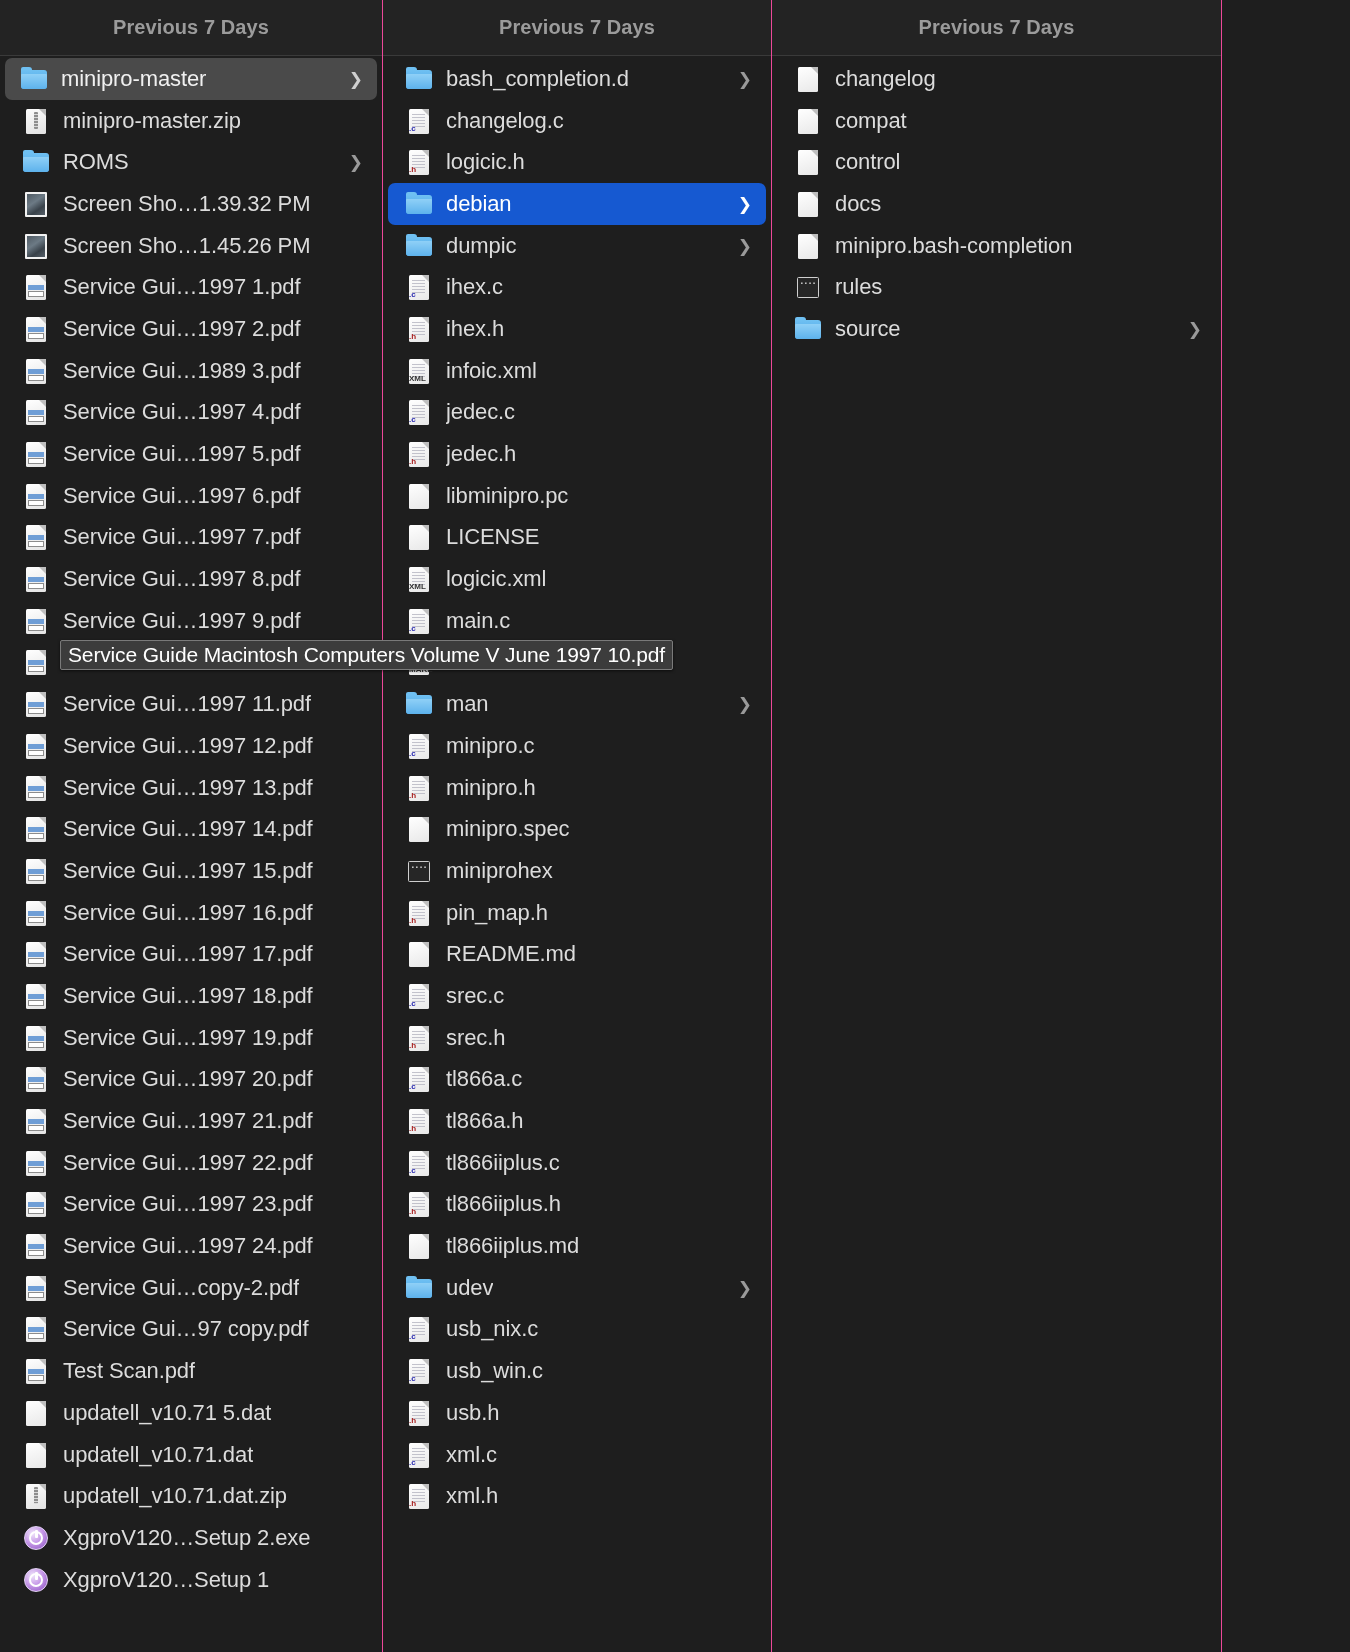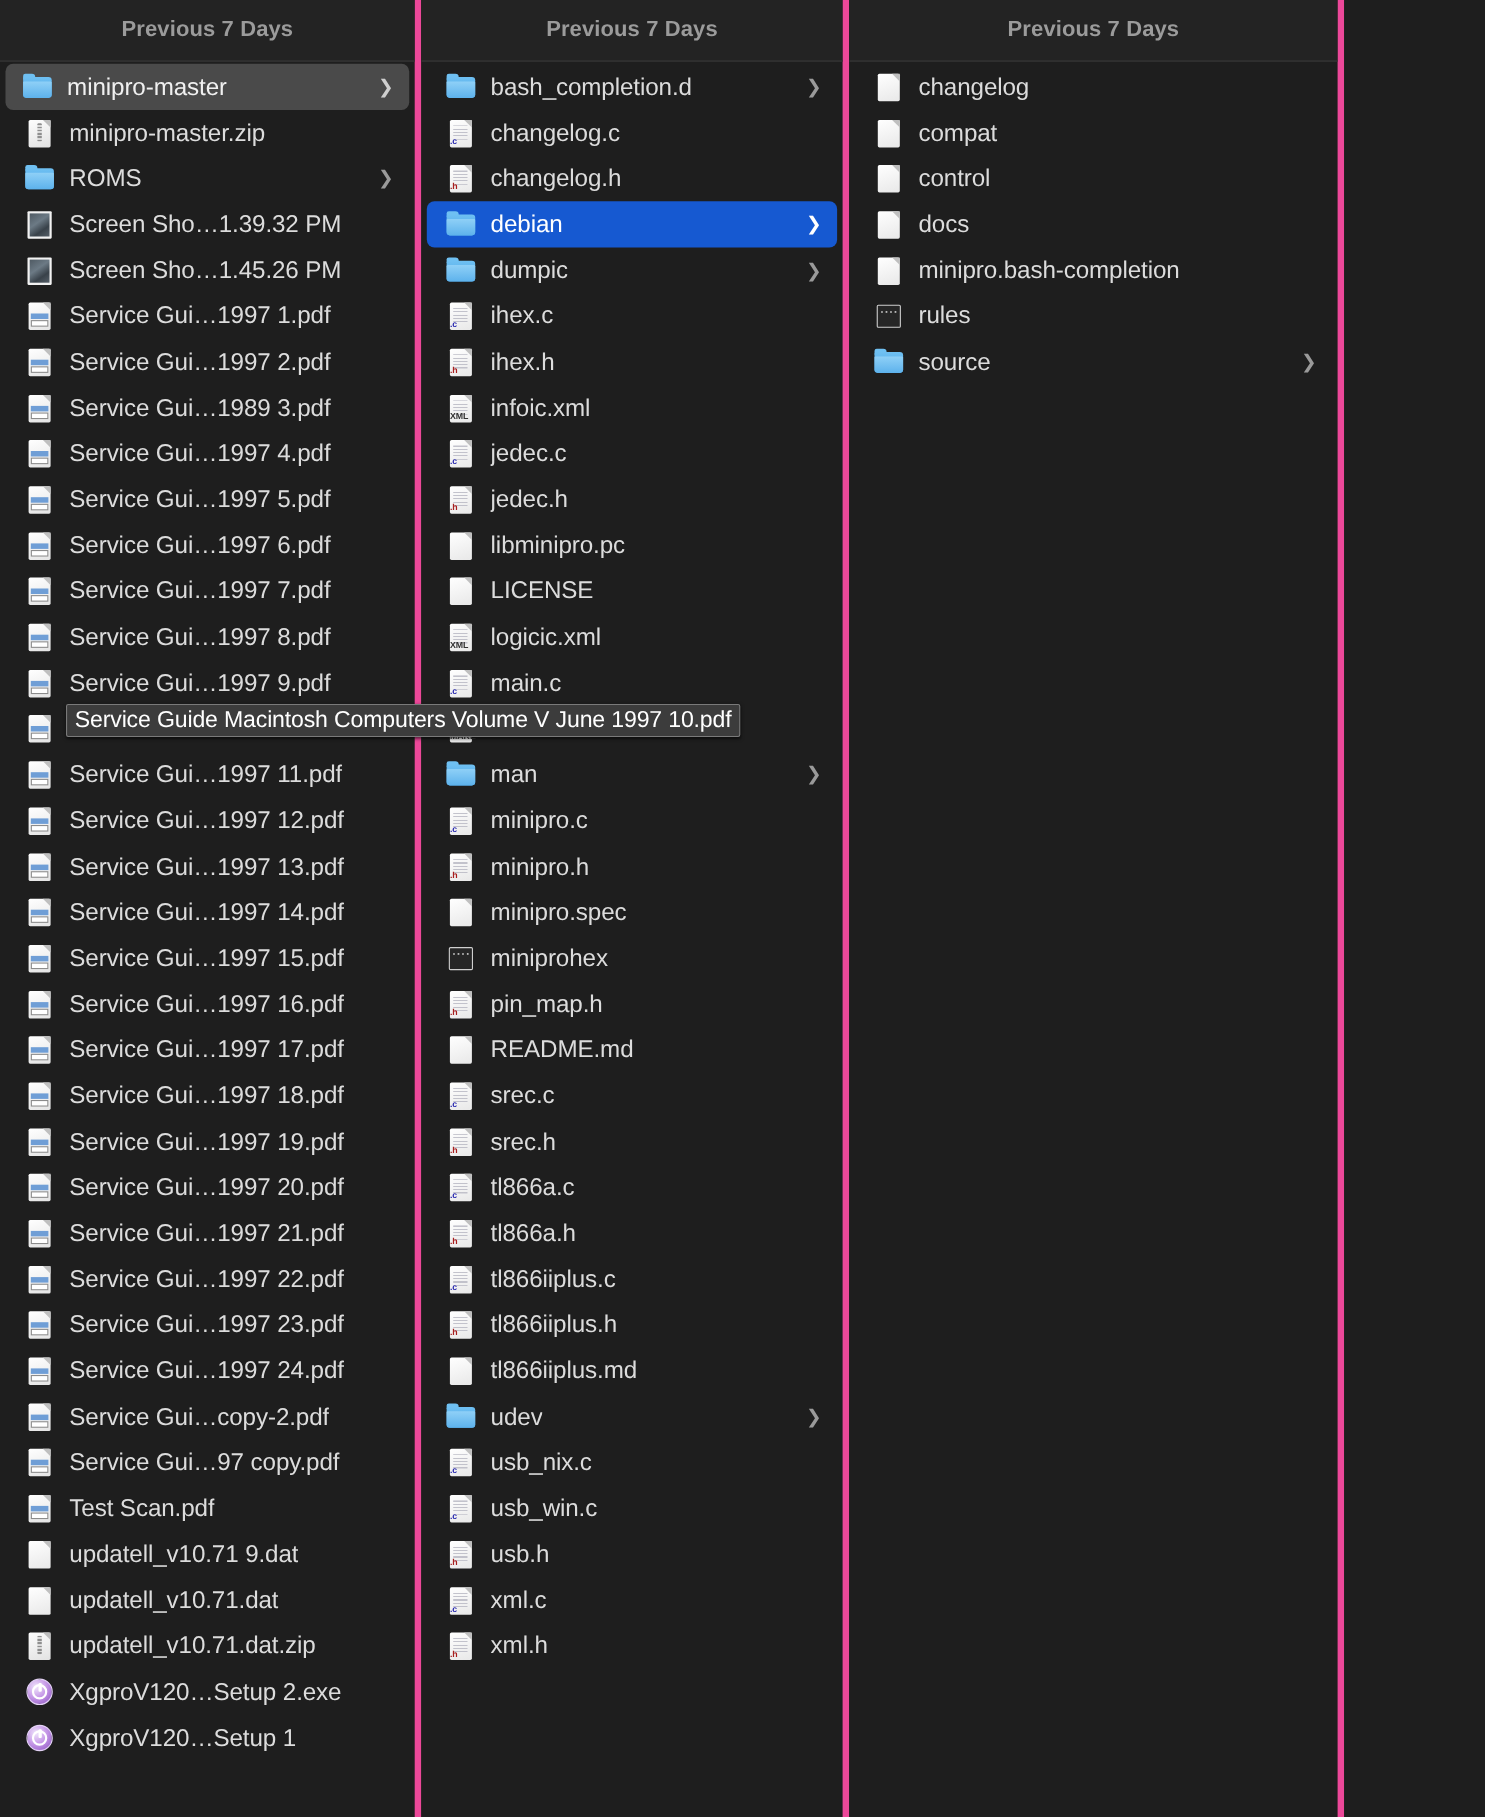--- a/index.html
+++ b/index.html
@@ -16,21 +16,21 @@
     height: 1652px;
     background: #1e1e1e;
     display: flex;
   }
 
   
   .column {
     position: relative;
     height: 1652px;
     background: #1e1e1e;
-    border-right: 6px solid #ec4899;
+    border-right: 1px solid #ec4899;
     flex: 0 0 auto;
     overflow: hidden;
   }
   .col-1 { width: 383px; }
   .col-2 { width: 389px; }
   .col-3 { width: 450px; }
   .col-4 { width: 128px; border-right: none; }
 
   .col-header {
     height: 56px;
@@ -542,21 +542,21 @@
             <span class="p-bar2"></span>
             <span class="p-fold"></span>
           </span>
           <span class="label">Test Scan.pdf</span>
         </div>
         <div class="row">
           <span class="ic ic-doc plain">
             <span class="d-page"></span>
             <span class="d-fold"></span>
           </span>
-          <span class="label">updatell_v10.71 9.dat</span>
+          <span class="label">updatell_v10.71 5.dat</span>
         </div>
         <div class="row">
           <span class="ic ic-doc plain">
             <span class="d-page"></span>
             <span class="d-fold"></span>
           </span>
           <span class="label">updatell_v10.71.dat</span>
         </div>
         <div class="row">
           <span class="ic ic-zip">
@@ -606,21 +606,21 @@
           </span>
           <span class="label">changelog.c</span>
         </div>
         <div class="row">
           <span class="ic ic-doc">
             <span class="d-page"></span>
             <span class="d-lines"></span>
             <span class="d-fold"></span>
             <span class="d-badge b-h">.h</span>
           </span>
-          <span class="label">changelog.h</span>
+          <span class="label">logicic.h</span>
         </div>
         <div class="row sel-active">
           <span class="ic ic-folder">
             <span class="f-tab"></span>
             <span class="f-back"></span>
             <span class="f-front"></span>
           </span>
           <span class="label">debian</span>
           <span class="chev">❯</span>
         </div>

